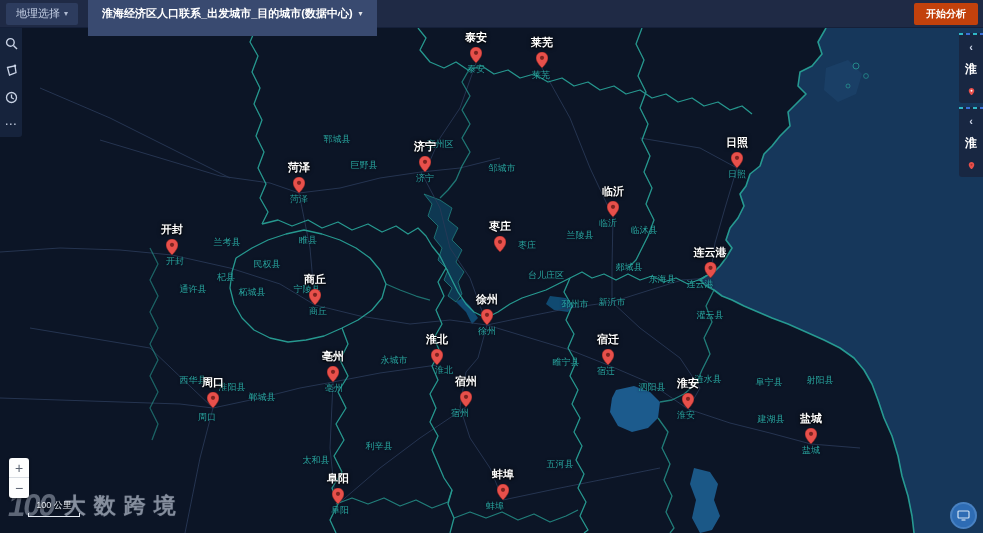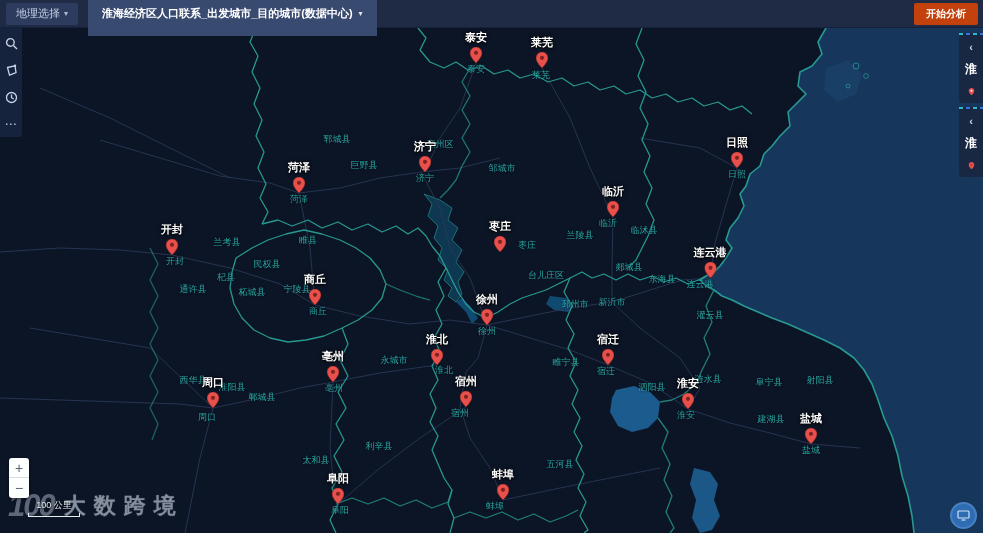--- a/index.html
+++ b/index.html
@@ -178,21 +178,21 @@
     <span class="base-label" style="left: 546px; top: 247px;">台儿庄区</span>
 
     <span class="base-label" style="left: 226px; top: 249px;">杞县</span>
 
     <span class="base-label" style="left: 662px; top: 251px;">东海县</span>
 
     <span class="base-label" style="left: 700px; top: 256px;">连云港</span>
 
     <span class="base-label" style="left: 193px; top: 261px;">通许县</span>
 
-    <span class="base-label" style="left: 297px; top: 261px;">宁陵县</span>
+    <span class="base-label" style="left: 307px; top: 261px;">宁陵县</span>
 
     <span class="base-label" style="left: 252px; top: 264px;">柘城县</span>
 
     <span class="base-label" style="left: 612px; top: 274px;">新沂市</span>
 
     <span class="base-label" style="left: 575px; top: 276px;">邳州市</span>
 
     <span class="base-label" style="left: 318px; top: 283px;">商丘</span>
 
     <span class="base-label" style="left: 710px; top: 287px;">灌云县</span>

